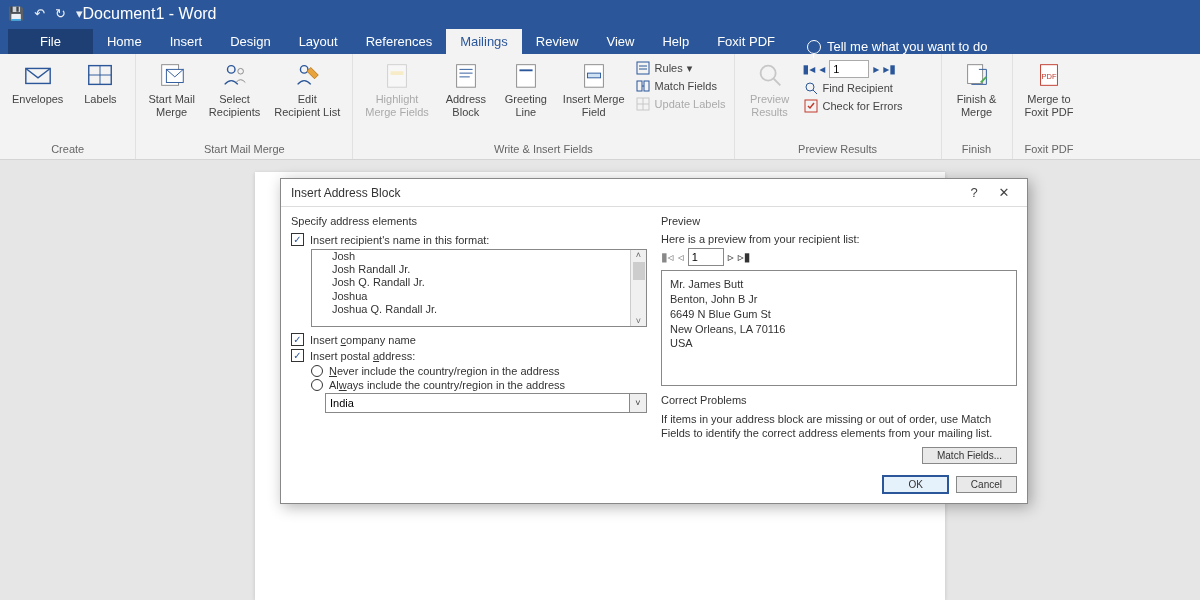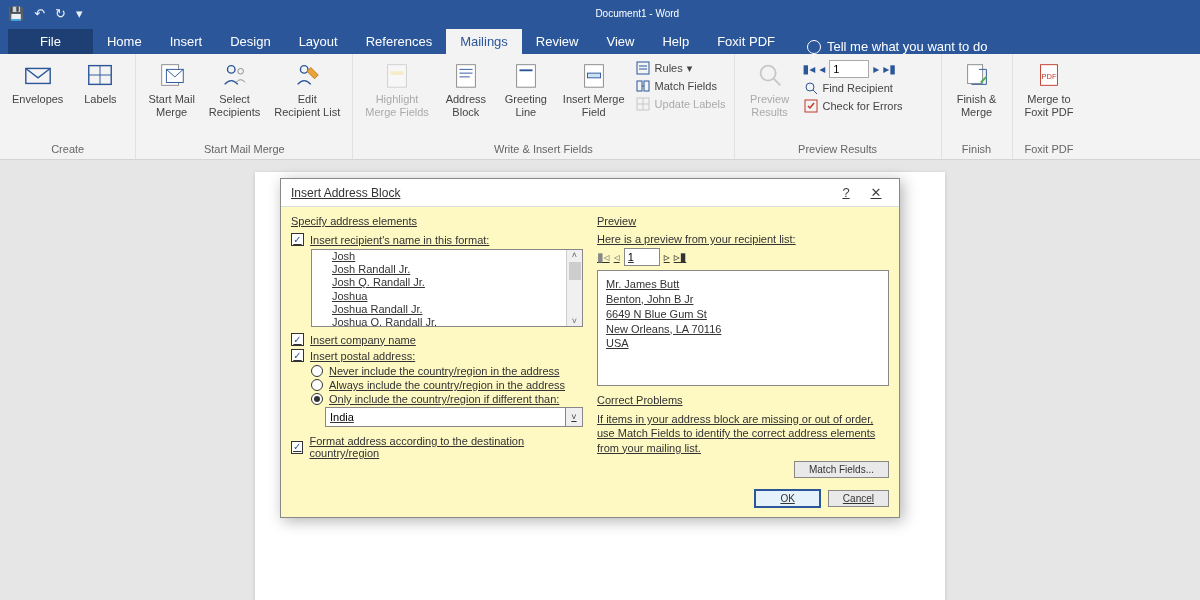--- a/index.html
+++ b/index.html
@@ -2,21 +2,21 @@
 <html><head>
 <meta charset="utf-8">
 <style>
 * { box-sizing: border-box; margin: 0; padding: 0; font-family: "Segoe UI", Tahoma, sans-serif; }
 body { background: #e6e6e6; width: 1200px; height: 600px; overflow: hidden; position: relative; }
 
 
 .titlebar { background: #2b579a; height: 27px; display: flex; align-items: center; padding: 0 8px; color: #fff; }
 .titlebar .qat { display: flex; gap: 10px; align-items: center; }
 .titlebar .qat span { font-size: 13px; opacity: .9; }
-.titlebar .title { flex: 1; text-align: center; font-size: 10px; }
+.titlebar .title { flex: 1; text-align: left; font-size: 16px; }
 
 
 .tabs { background: #2b579a; height: 27px; display: flex; align-items: flex-end; padding-left: 8px; color: #fff; font-size: 13px; }
 .tab { padding: 5px 14px; cursor: default; }
 .tab.file { background: #1e3f73; padding: 5px 32px; }
 .tab.active { background: #f3f3f3; color: #2b579a; }
 .tellme { display: flex; align-items: center; gap: 6px; margin-left: 18px; }
 .bulb { width: 14px; height: 14px; border: 1.3px solid #fff; border-radius: 50%; position: relative; }
 .bulb::after { content: ""; position: absolute; width: 1.3px; height: 4px; background: #fff; bottom: -5px; left: 5px; }
 
@@ -40,21 +40,21 @@
 
 
 svg { display: block; }
 
 
 .docwrap { position: absolute; top: 160px; left: 0; right: 0; bottom: 0; background: #e6e6e6; display: flex; justify-content: center; padding-top: 12px; }
 .page { background: #fff; width: 690px; padding: 28px 54px; font-size: 15px; color: #222; line-height: 1.5; box-shadow: 0 1px 4px rgba(0,0,0,.15); }
 .page p { margin-bottom: 14px; }
 
 
-.dialog { position: absolute; left: 280px; top: 178px; width: 620px; background: #fef9c3; border: 1px solid #888; box-shadow: 3px 3px 14px rgba(0,0,0,.3); font-size: 11px; color: #333; text-decoration: underline; }
+.dialog { position: absolute; left: 280px; top: 178px; width: 748px; background: #ffffff; border: 1px solid #888; box-shadow: 3px 3px 14px rgba(0,0,0,.3); font-size: 11px; color: #333; }
 .dlg-titlebar { height: 28px; display: flex; align-items: center; padding: 0 8px 0 10px; background: #fff; border-bottom: 1px solid #ddd; }
 .dlg-titlebar .t { flex: 1; font-size: 12px; }
 .dlg-titlebar .ctl { width: 30px; text-align: center; font-size: 13px; color: #444; }
 .dlg-body { display: flex; padding: 8px 10px 6px; gap: 14px; }
 .dlg-left, .dlg-right { flex: 1; }
 .sect-label { font-size: 11px; color: #333; margin-bottom: 6px; }
 .chk-row { display: flex; align-items: center; gap: 6px; margin: 3px 0; }
 .chkbox { width: 13px; height: 13px; border: 1px solid #333; display: inline-flex; align-items: center; justify-content: center; background: #fff; }
 .chkbox.checked::after { content: "✓"; font-size: 10px; color: #2b579a; line-height: 1; }
 .listbox { border: 1px solid #888; background: #fff; height: 78px; overflow: hidden; position: relative; margin: 2px 0 6px 20px; }
@@ -324,21 +324,20 @@
 
       <div class="chk-row">
         <span class="chkbox checked"></span>
         <span>Insert recipient's name in this format:</span>
       </div>
       <div class="listbox">
         <div class="li">Josh</div>
         <div class="li">Josh Randall Jr.</div>
         <div class="li">Josh Q. Randall Jr.</div>
         <div class="li">Joshua</div>
-        <div class="li">Joshua Randall Jr.</div>
         <div class="li">Joshua Q. Randall Jr.</div>
         <div class="scroll">
           <span>˄</span>
           <div class="thumb"></div>
           <span style="margin-top:auto">˅</span>
         </div>
       </div>
 
       <div class="chk-row">
         <span class="chkbox checked"></span>
@@ -352,34 +351,26 @@
 
       <div class="radio-group">
         <div class="radio-row">
           <span class="radio"></span>
           <span><span class="u">N</span><span>ever include the country/region in the address</span></span>
         </div>
         <div class="radio-row">
           <span class="radio"></span>
           <span><span>Al</span><span class="u">w</span><span>ays include the country/region in the address</span></span>
         </div>
-        <div class="radio-row">
-          <span class="radio sel"></span>
-          <span><span class="u">O</span><span>nly include the country/region if different than:</span></span>
-        </div>
       </div>
       <div class="combo">
         <input value="India" style="">
         <div class="dd">˅</div>
       </div>
 
-      <div class="chk-row">
-        <span class="chkbox checked"></span>
-        <span><span class="u">F</span><span>ormat address according to the destination country/region</span></span>
-      </div>
     </div>
 
     <div class="dlg-right">
       <div class="sect-label">Preview</div>
       <div>Here is a preview from your recipient list:</div>
       <div class="preview-nav">
         <span>▮◃</span>
         <span>◃</span>
         <input value="1" style="">
         <span class="act">▹</span>

